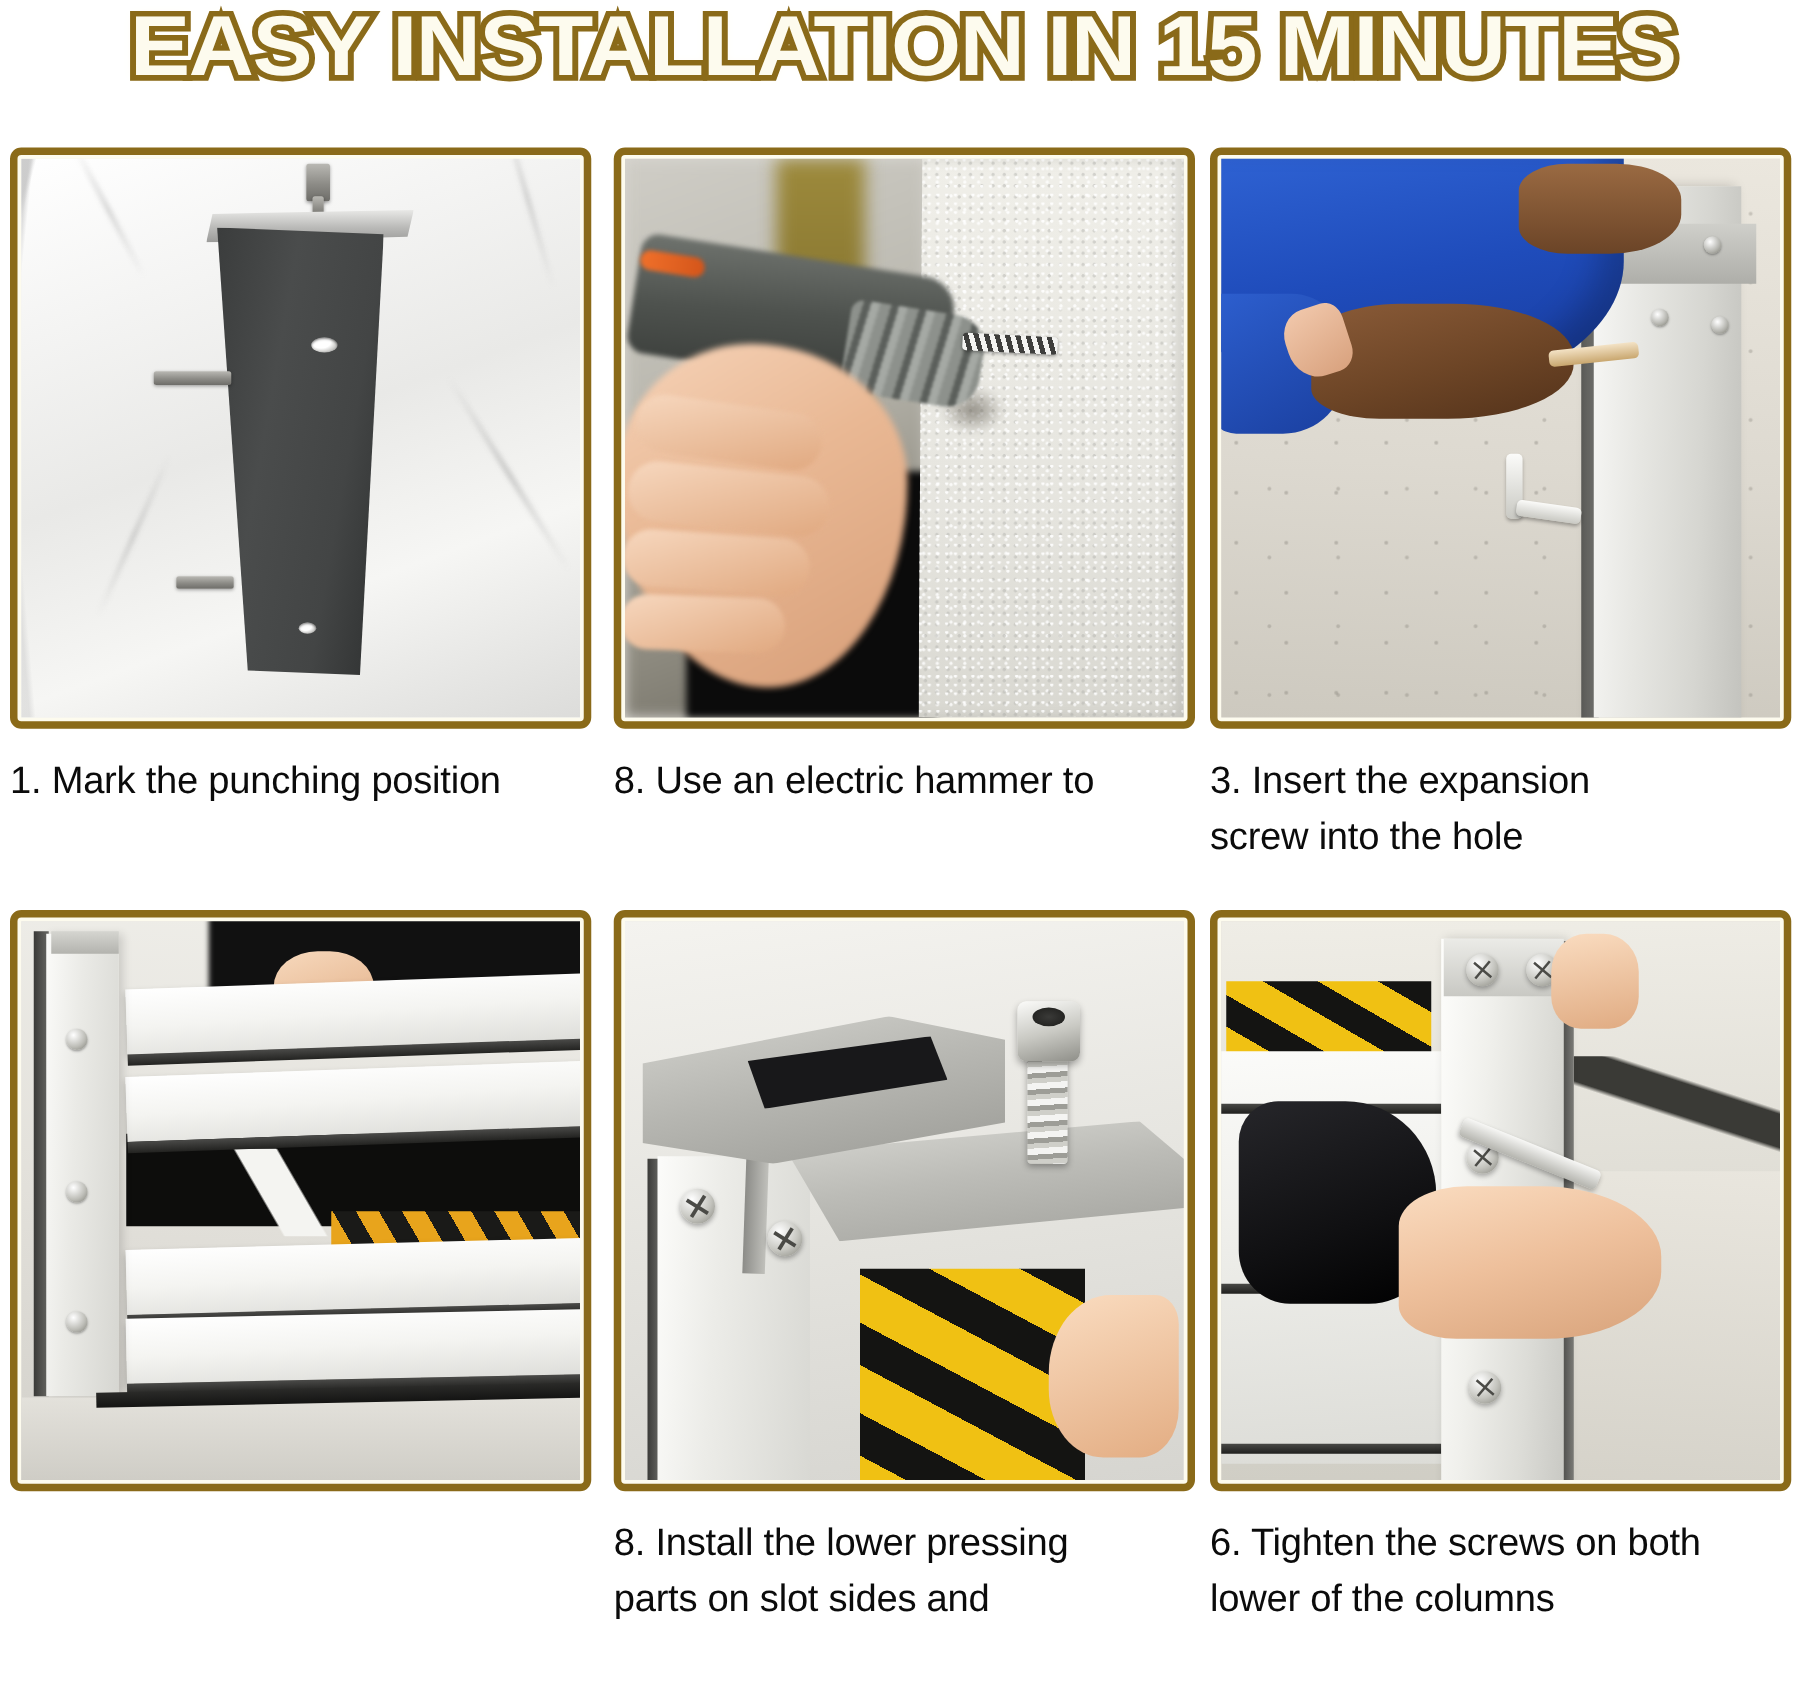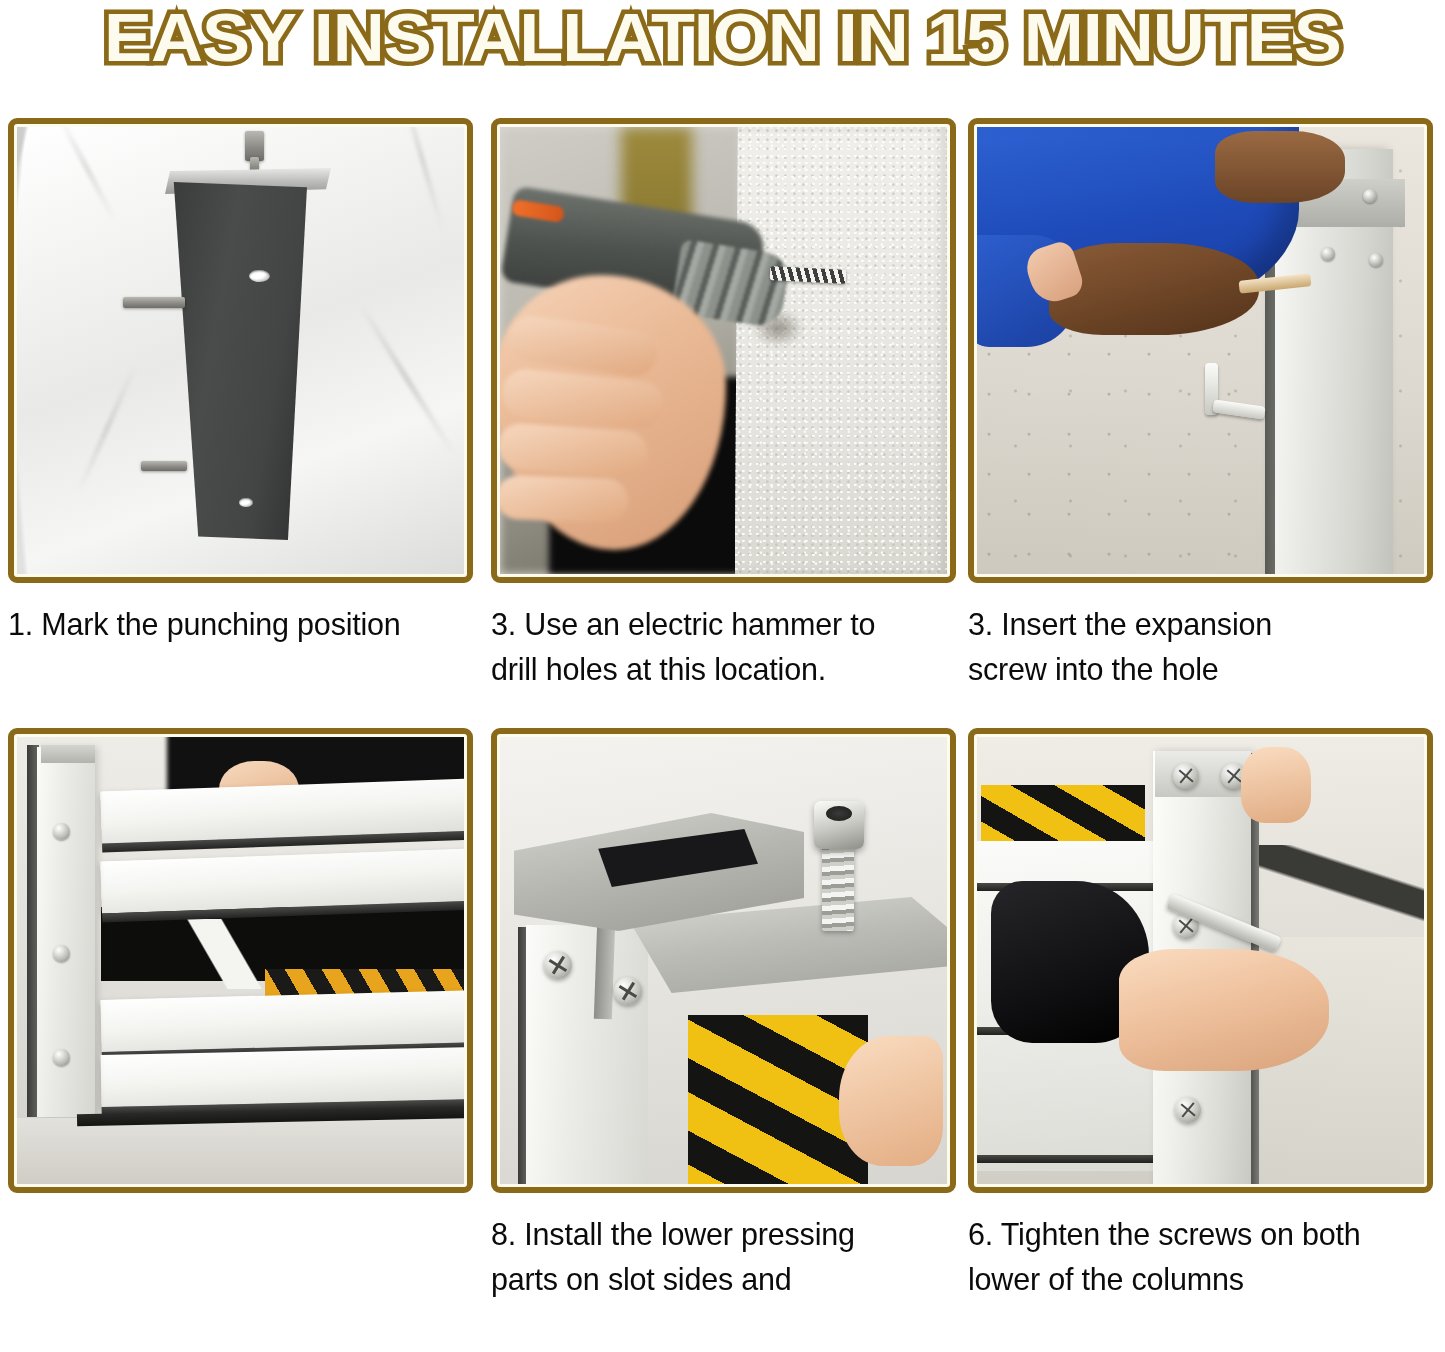--- a/index.html
+++ b/index.html
@@ -646,22 +646,21 @@
           <div class="chuck"></div>
           <div class="bit"></div>
           <div class="hand"></div>
           <div class="finger" style="left:8px;top:196px;width:150px;height:46px;transform:rotate(8deg)"></div>
           <div class="finger" style="left:2px;top:248px;width:162px;height:48px;transform:rotate(6deg)"></div>
           <div class="finger" style="left:-2px;top:300px;width:150px;height:46px;transform:rotate(4deg)"></div>
           <div class="finger" style="left:-4px;top:350px;width:132px;height:44px;transform:rotate(2deg)"></div>
         </div>
       </div>
       <div class="caption">
-        <span class="ln">3. Use an electric hammer to</span>
-        <span class="ln">drill holes at this location.</span>
+        <span class="ln">8. Use an electric hammer to</span>
       </div>
     </div>
 
     <div class="cell c3">
       <div class="photo-frame">
         <div class="photo p3">
           <div class="floor"></div>
           <div class="postEdge postedge"></div>
           <div class="post"></div>
           <div class="postcap"></div>

